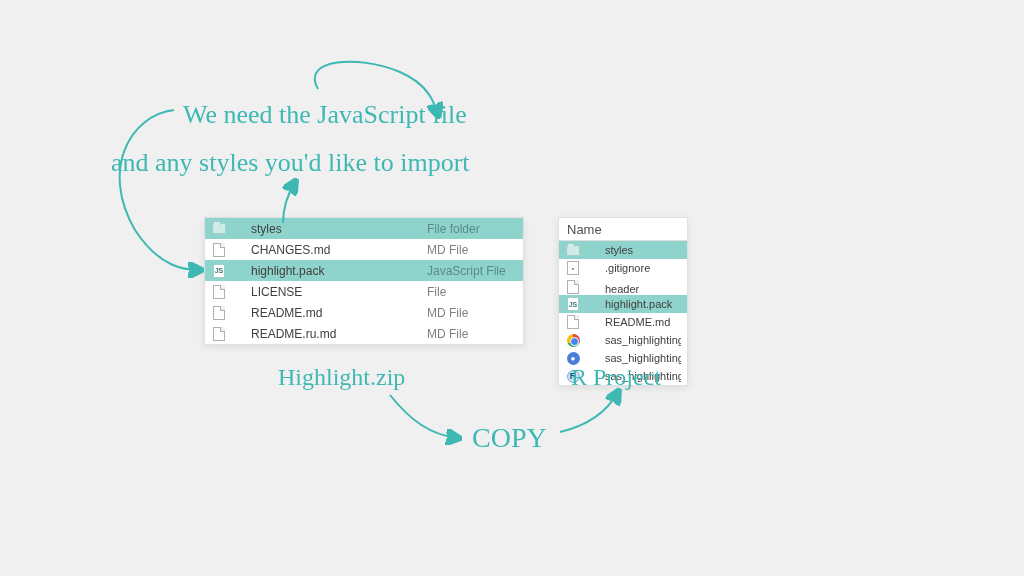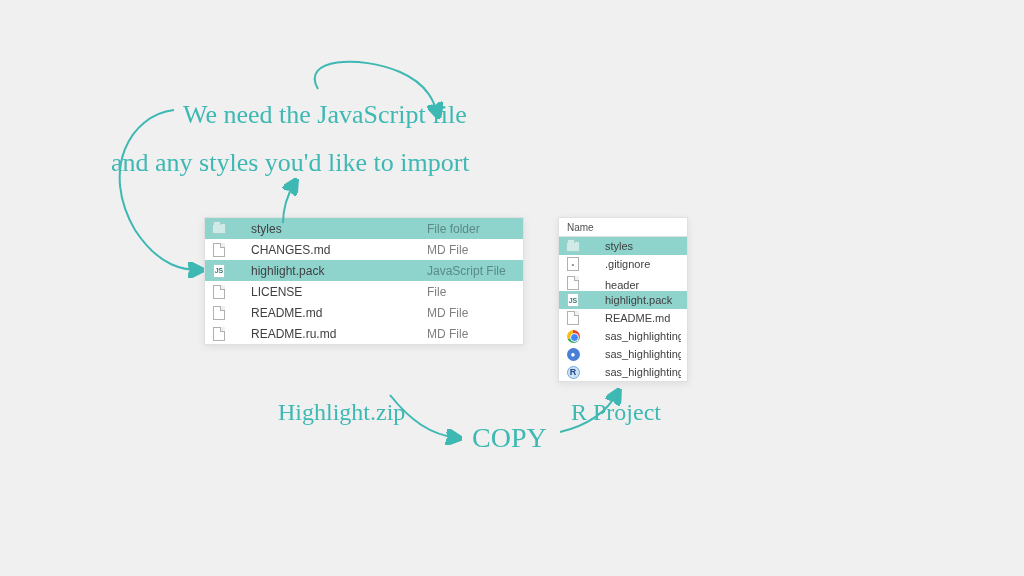--- a/index.html
+++ b/index.html
@@ -22,40 +22,40 @@
     position: relative;
   }
   .cursive {
     font-family: "Brush Script MT", "Segoe Script", cursive;
     color: var(--teal);
     font-size: 26px;
     line-height: 1.3;
     position: absolute;
     white-space: nowrap;
   }
-  .cursive.small { font-size: 24px; margin-top: 35px; }
+  .cursive.small { font-size: 24px; }
 
   
   .filepane {
     position: absolute;
     background: #fff;
     border: 1px solid var(--border);
     box-shadow: 0 2px 8px rgba(0,0,0,0.08);
   }
   .filepane.left {
     left: 204px; top: 217px;
     width: 320px;
   }
   .filepane.right {
     left: 558px; top: 217px;
     width: 130px;
   }
   .col-header {
     color: #505050;
-    font-size: 10px;
+    font-size: 13px;
     padding: 4px 8px 3px 8px;
     border-bottom: 1px solid var(--border);
     display: flex;
   }
   .list { }
   .row {
     display: flex;
     align-items: center;
     height: 21px;
     padding: 0 6px;

